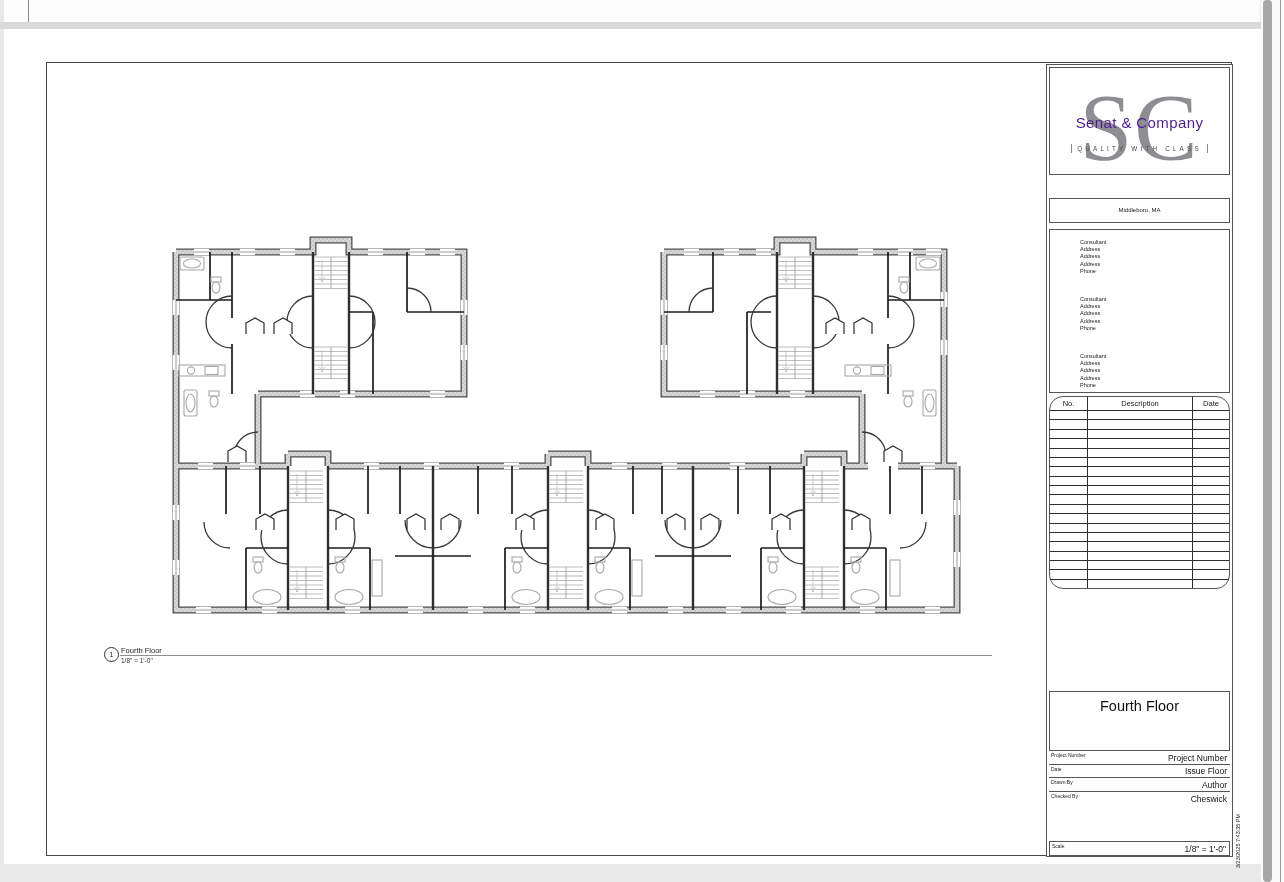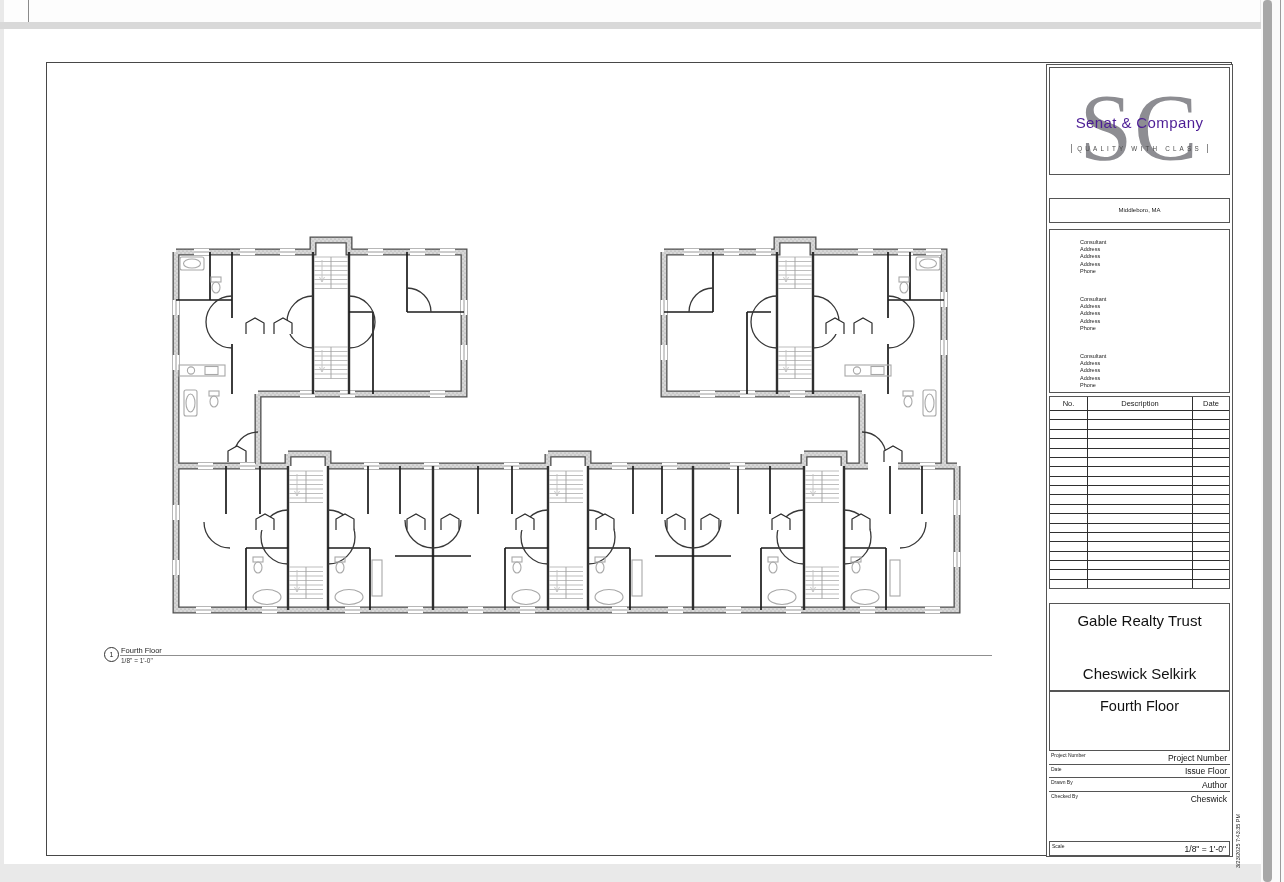--- a/index.html
+++ b/index.html
@@ -33,21 +33,21 @@
   .monogram{position:absolute;left:0;right:0;top:8px;text-align:center;
     font-family:"Liberation Serif",serif;font-size:95px;line-height:105px;color:#8d8d92;letter-spacing:2px;}
   .company{position:absolute;left:0;right:0;top:46px;text-align:center;font-size:15px;color:#4c1d95;letter-spacing:.4px;}
   .tagline-wrap{position:absolute;left:0;right:0;top:69px;text-align:center;}
   .tagline{display:inline-block;font-size:6.3px;letter-spacing:3.2px;color:#4c4c4c;
     border-left:1px solid #8a8a8a;border-right:1px solid #8a8a8a;padding:1px 5px;}
   .tb-loc{top:133px;height:25px;}
   .tb-loc span{position:absolute;left:0;right:0;top:8px;text-align:center;font-size:6px;color:#222;}
   .tb-cons{top:164px;height:164px;padding-top:9px;}
   .cons-block{margin:0 0 21px 30px;font-size:5.5px;line-height:7.2px;color:#222;}
-  .tb-rev{top:331px;height:193px;display:flex;flex-direction:column;}
+  .tb-rev{top:331px;height:193px;display:flex;flex-direction:column;border-radius:14px;}
   .rev-head{display:flex;height:13px;border-bottom:1px solid #2e2e2e;font-size:7.5px;}
   .rev-head div{display:flex;align-items:center;justify-content:center;}
   .rev-rows{flex:1;display:flex;flex-direction:column;}
   .rev-row{flex:1;display:flex;border-bottom:0.9px solid #2f2f2f;}
   .rev-row:last-child{border-bottom:none;}
   .c-no{width:37px;border-right:0.9px solid #2f2f2f;}
   .c-desc{flex:1;border-right:0.9px solid #2f2f2f;}
   .c-date{width:36px;}
   .tb-proj{top:538px;height:88px;}
   .tb-client{position:absolute;left:0;right:0;top:8px;text-align:center;font-size:15px;color:#111;}
@@ -409,24 +409,20 @@
         </div>
 
         <div class="rev-row">
           <div class="c-no"></div>
           <div class="c-desc"></div>
           <div class="c-date"></div>
         </div>
       </div>
   </div>
 
-  <div class="tb-box tb-proj">
-    <div class="tb-client">Gable Realty Trust</div>
-    <div class="tb-projname">Cheswick Selkirk</div>
-  </div>
 
   <div class="tb-box tb-view">
     <span>Fourth Floor</span>
   </div>
 
   <div class="tb-box meta-rows" style="top:686px;height:54px;border:none;">
 
       <div class="meta-row">
         <span class="meta-label">Project Number</span>
         <span class="meta-value">Project Number</span>

